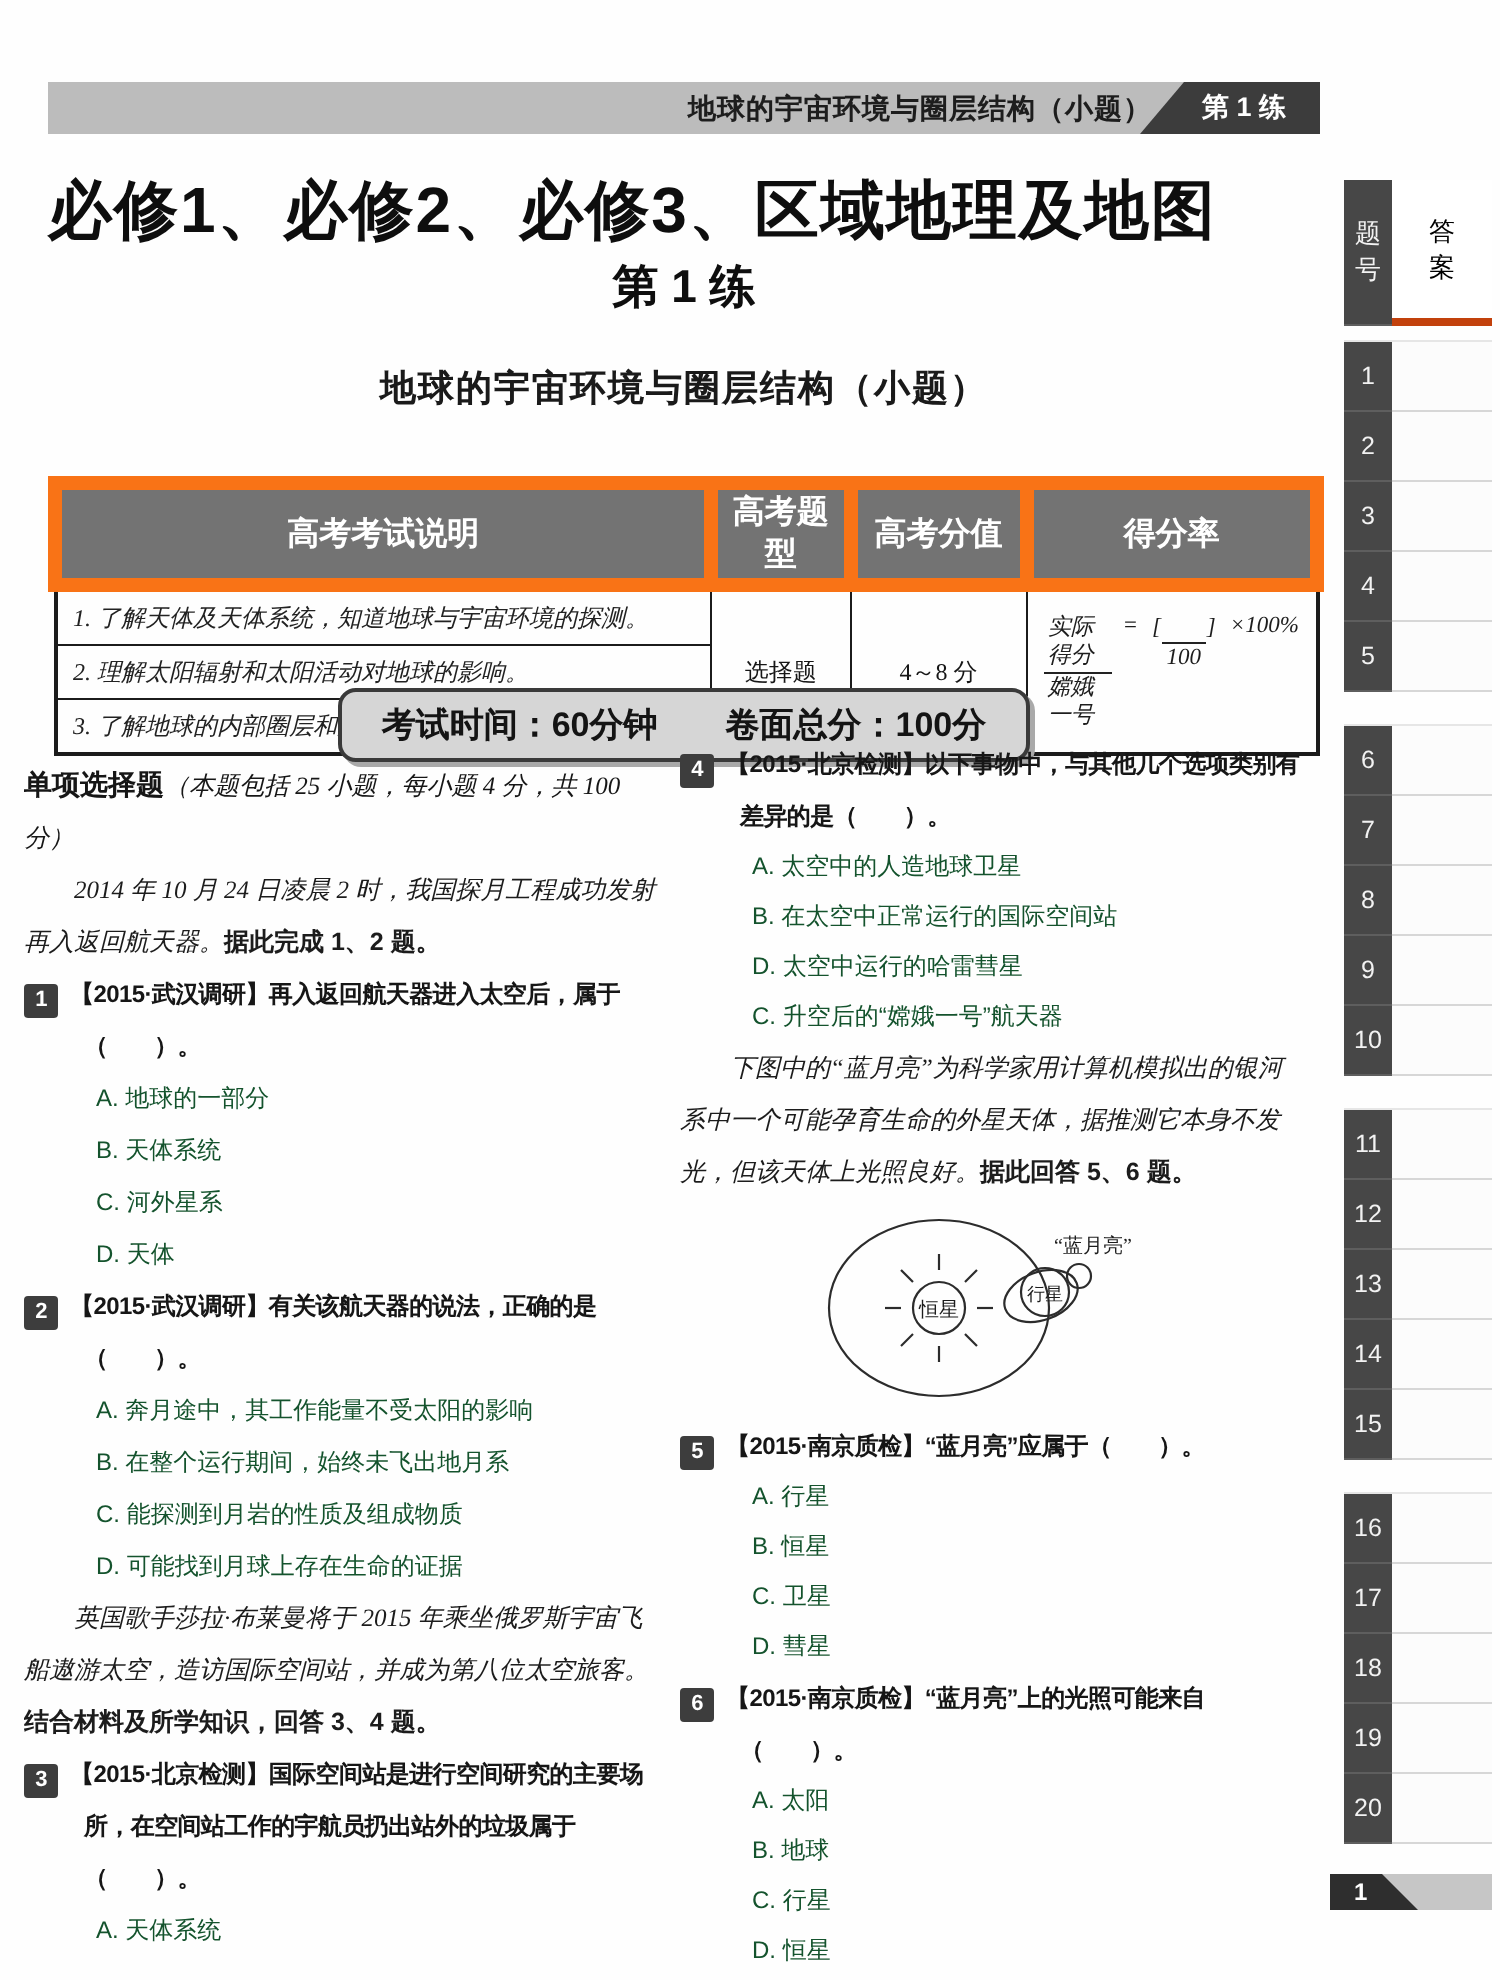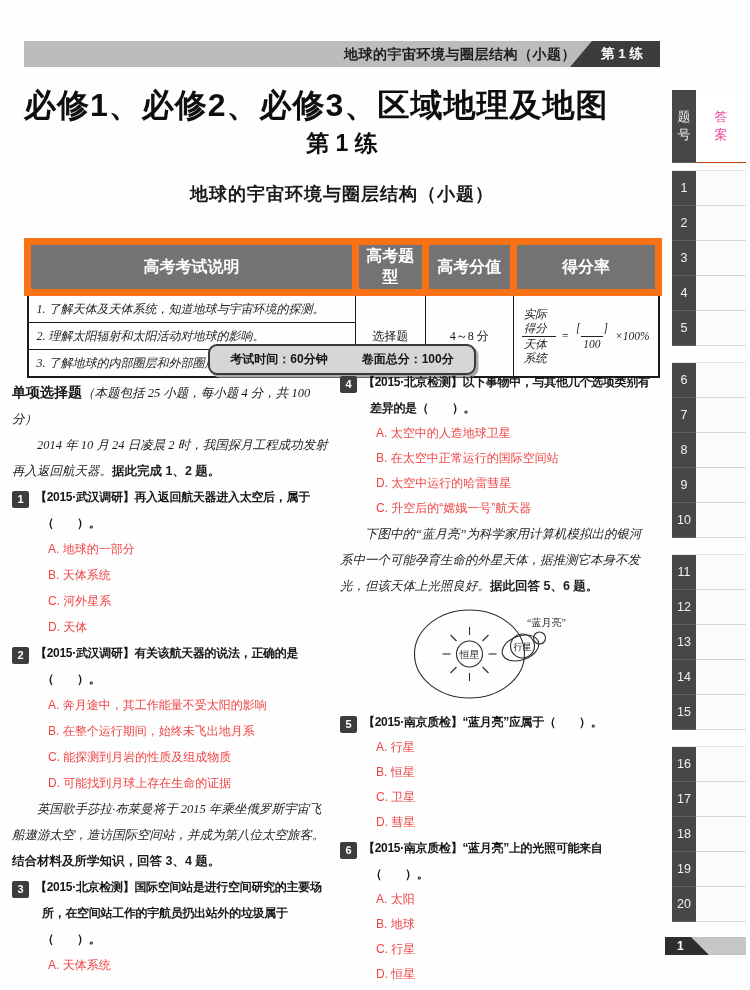--- a/index.html
+++ b/index.html
@@ -24,69 +24,69 @@
             font-size:18px;font-weight:bold;color:#1a1a1a;letter-spacing:1px;}
 
   
   .exam-table{position:absolute;left:24px;top:238px;width:638px;border-collapse:collapse;
               border:2px solid #1b1b1b;table-layout:fixed;}
   .exam-table th{background:#737373;color:#ffffff;font-size:16px;font-weight:bold;
                  border:7px solid #f97316;height:26px;padding:1px 4px;}
   .exam-table td{border:1px solid #1b1b1b;font-size:12px;padding:2px 8px;height:22px;margin-top:17px;}
   .note-cell{font-family:"Liberation Serif",serif;font-style:italic;color:#222;}
   .center-cell{text-align:center;font-family:"Liberation Serif",serif;font-size:13px;}
-  .formula{display:flex;align-items:center;justify-content:center;gap:5px;
+  .formula{display:flex;justify-content:center;gap:5px;
            font-family:"Liberation Serif",serif;font-style:italic;font-size:11.5px;color:#1d1d1d;}
   .frac{display:inline-flex;flex-direction:column;align-items:center;line-height:1.25;}
   .frac .den{border-top:1.2px solid #222;padding:0 2px;}
   .frac .num{padding:0 2px;}
 
   
   .exam-info{position:absolute;left:24px;top:344px;width:636px;text-align:center;}
   .pill{display:inline-flex;gap:34px;background:#d6d6d6;border:2px solid #3a3a3a;border-radius:9px;
-        padding:5px 20px;font-size:12px;font-weight:bold;color:#141414;
+        padding:5px 20px;font-size:17px;font-weight:bold;color:#141414;
         box-shadow:2.5px 2.5px 0 #a9a9a9;}
 
   
   .columns{position:absolute;left:12px;top:380px;width:638px;height:596px;display:flex;align-items:center;}
   .col-left{width:318px;overflow:hidden;}
   .col-divider{width:1px;background:#3d3d3d;margin:4px 5px 30px 4px;}
   .col-right{flex:1;overflow:hidden;}
   .columns p{margin:0;}
   .sec-head{line-height:26px;font-size:13.5px;}
   .sec-bold{font-weight:bold;font-size:14px;}
   .sec-note{font-family:"Liberation Serif",serif;font-style:italic;font-size:12.5px;}
   .intro{line-height:26px;font-size:12.5px;text-indent:2em;
          font-family:"Liberation Serif",serif;font-style:italic;color:#1c1c1c;}
   .intro .instr{font-family:"Liberation Sans",sans-serif;font-style:normal;font-weight:bold;}
   .stem{line-height:26px;font-size:12px;font-weight:bold;padding-left:30px;text-indent:-30px;
         letter-spacing:-0.3px;}
   .qbadge{display:inline-block;width:17px;height:17px;line-height:17px;background:#3d3d3d;
           color:#ffffff;font-size:11px;font-weight:bold;text-align:center;border-radius:2px;
           margin-right:6px;text-indent:0;vertical-align:-2px;}
-  .option{line-height:26px;font-size:12px;padding-left:36px;color:#ef4444;}
+  .option{line-height:26px;font-size:12px;padding-left:36px;color:#14532d;}
   .col-right .option{line-height:25px;}
 
   
   .diagram-wrap{text-align:center;margin:3px 0 3px 0;}
 
   
   .sidebar{position:absolute;left:672px;top:90px;width:74px;}
   .sb-header{position:absolute;left:0;top:0;width:74px;height:73px;display:flex;}
   .sb-group{position:absolute;left:0;width:74px;border-top:1px solid #e6e6e6;}
   .g1{top:80px;} .g2{top:272px;} .g3{top:464px;} .g4{top:656px;}
   .sb-row{display:flex;height:35px;}
   .sb-num{width:24px;background:#474747;color:#f2f2f2;font-size:12.5px;display:flex;
           align-items:center;justify-content:center;border-bottom:1px solid #5e5e5e;
           word-break:break-all;text-align:center;line-height:1.35;}
   .sb-ans{width:50px;background:#fcfcfc;border-bottom:1px solid #d7d7d7;box-sizing:border-box;}
   .sb-header .sb-num{height:73px;font-size:13px;padding:0 4px;box-sizing:border-box;}
-  .sb-header .sb-ans{height:73px;color:#ec4899;font-size:13px;display:flex;align-items:center;
+  .sb-header .sb-ans{height:73px;color:#000000;font-size:13px;display:flex;align-items:center;
           justify-content:center;word-break:break-all;line-height:1.35;text-align:center;
-          padding:0 16px;box-sizing:border-box;background:#ffffff;border-bottom:1px solid #c2410c;font-family:Liberation Serif, serif;}
+          padding:0 16px;box-sizing:border-box;background:#ffffff;border-bottom:4px solid #c2410c;font-family:Liberation Serif, serif;}
 
   
   .page-marker{position:absolute;left:665px;top:937px;width:81px;height:18px;background:#c6c6c6;}
   .page-marker .dark{position:absolute;left:0;top:0;width:44px;height:18px;background:#2e2e2e;
           clip-path:polygon(0 0,26px 0,44px 100%,0 100%);color:#ffffff;font-size:12px;
           font-weight:bold;line-height:18px;padding-left:12px;box-sizing:border-box;}
 </style>
 </head>
 <body>
 
@@ -116,21 +116,21 @@
       <th>得分率</th>
     </tr>
     <tr>
       <td class="note-cell">1. 了解天体及天体系统，知道地球与宇宙环境的探测。</td>
       <td class="center-cell" rowspan="3">选择题</td>
       <td class="center-cell" rowspan="3">4～8 分</td>
       <td rowspan="3">
         <div class="formula">
           <span class="frac">
             <span class="num">实际得分</span>
-            <span class="den">天体系统</span>
+            <span class="den">嫦娥一号</span>
           </span>
           <span>=</span>
           <span class="frac">
             <span class="num">[　　]</span>
             <span class="den">100</span>
           </span>
           <span>×100%</span>
         </div>
       </td>
     </tr>

